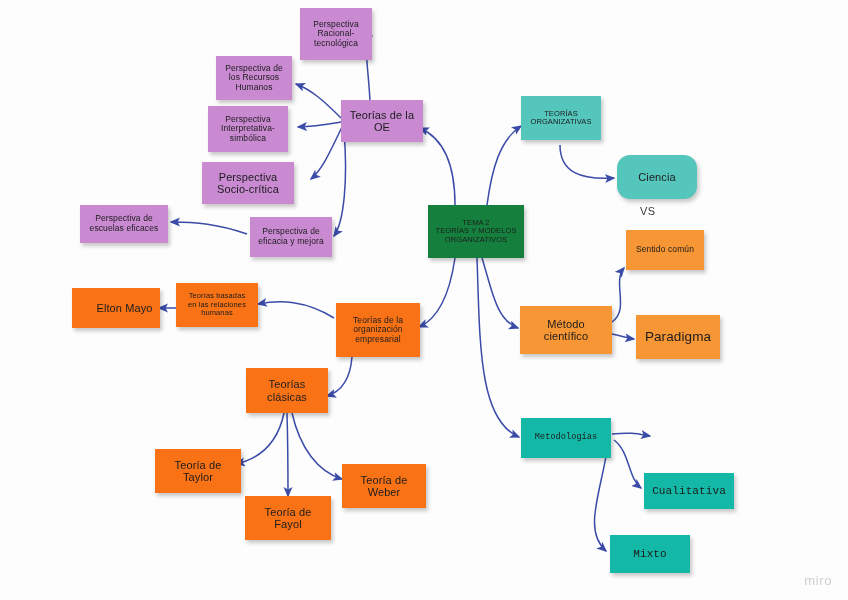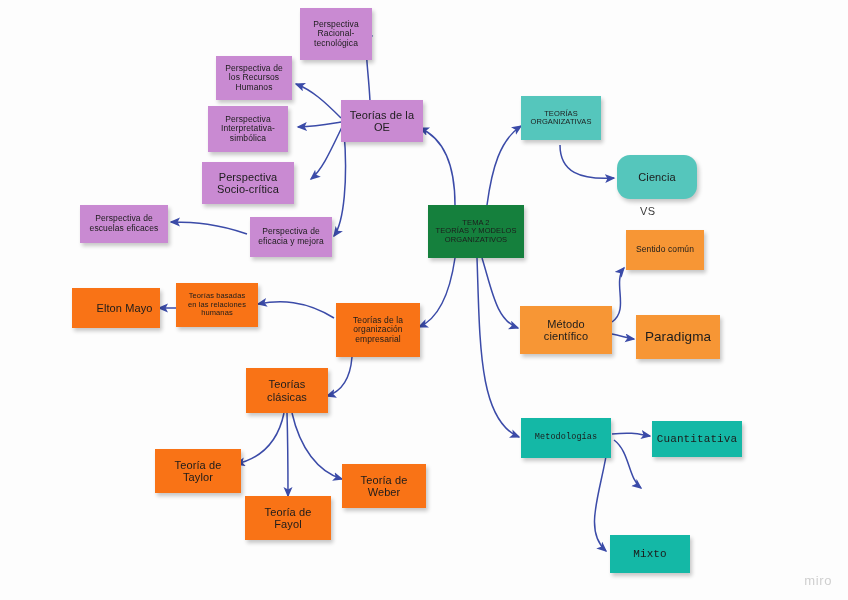--- a/index.html
+++ b/index.html
@@ -166,22 +166,22 @@
 
   <div class="node c-orange t-sm" style="left:626px; top:230px; width:78px; height:40px;text-align:right;">Sentido común</div>
 
   <div class="node c-orange t-md" style="left:520px; top:306px; width:92px; height:48px;">Método
 científico</div>
 
   <div class="node c-orange t-lg" style="left:636px; top:315px; width:84px; height:44px;">Paradigma</div>
 
   <div class="node c-green t-sm" style="left:521px; top:418px; width:90px; height:40px;">Metodologías</div>
 
-  <div class="node c-green t-md" style="left:652px; top:421px; width:90px; height:36px;">Cuantitativa</div>
-
+
+  <div class="node c-green t-md" style="left:644px; top:473px; width:90px; height:36px;">Cualitativa</div>
 
   <div class="node c-green t-md" style="left:610px; top:535px; width:80px; height:38px;">Mixto</div>
 
   <div class="node c-red t-sm" style="left:336px; top:303px; width:84px; height:54px;">Teorías de la
 organización
 empresarial</div>
 
   <div class="node c-red t-xs" style="left:176px; top:283px; width:82px; height:44px;">Teorías basadas
 en las relaciones
 humanas</div>

